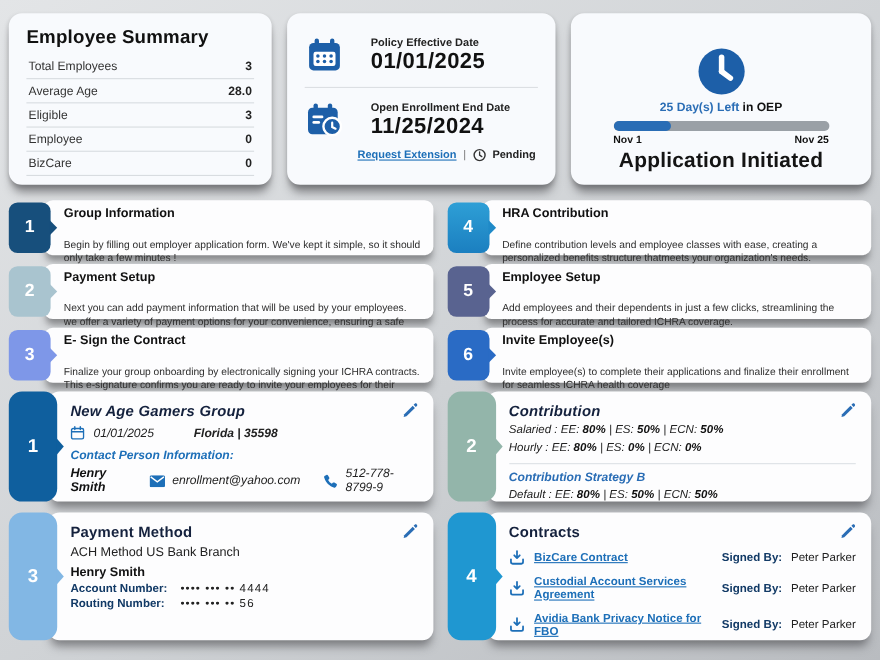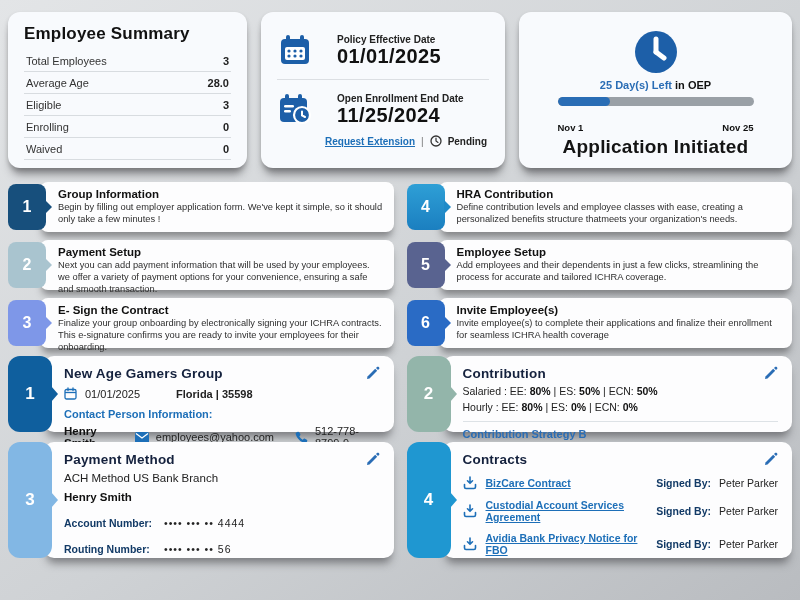--- a/index.html
+++ b/index.html
@@ -36,57 +36,57 @@
   .ext-sep { color:#777; }
   .pending-label { color:#222; font-weight:bold; }
 
   .countdown-card { flex:1; padding:10px 16px; display:flex; flex-direction:column; align-items:center;justify-content:flex-end; }
   .clock-circle { margin-top:4px; }
   .days-left-line { font-size:11px; margin:4px 0 6px 0; }
   .days-left { color:#2a6db5; font-weight:bold; }
   .in-oep { color:#111; font-weight:bold; }
   .progress-track { width:196px; height:9px; background:#9aa0a6; border-radius:5px; overflow:hidden; }
   .progress-fill { height:100%; background:#2a6db5; border-radius:5px; }
-  .progress-labels { width:196px; display:flex; justify-content:space-between; font-size:9.5px; font-weight:bold; color:#111; margin-top:16px; }
+  .progress-labels { width:196px; display:flex; justify-content:space-between; font-size:9.5px; font-weight:bold; color:#111; margin-top:3px; }
   .countdown-status { font-size:19px; font-weight:bold; color:#141414; margin-top:3px; letter-spacing:.2px; }
 
   
   .steps-grid { display:grid; grid-template-columns:1fr 1fr; gap:8px 13px; margin-top:14px; }
   .step { position:relative; height:50px; }
   .step-badge { position:absolute; left:0; top:2px; bottom:2px; width:38px; border-radius:8px;
     display:flex; align-items:center; justify-content:center; z-index:2;
     color:#fff; font-size:16px; font-weight:bold; }
   .step-badge::after { content:""; position:absolute; right:-6px; top:50%; transform:translateY(-50%);
     border-top:7px solid transparent; border-bottom:7px solid transparent; border-left:7px solid; border-left-color:inherit; }
   .badge-c1 { background:#174f7c; border-left-color:#174f7c; }
   .badge-c2 { background:#a9c4cf; border-left-color:#a9c4cf; }
   .badge-c3 { background:#7e97e8; border-left-color:#7e97e8; }
   .badge-c4 { background:linear-gradient(180deg,#2e9fd6,#1b7fc0); border-left-color:#1f8ac8; }
   .badge-c5 { background:#596390; border-left-color:#596390; }
   .badge-c6 { background:#2a6bc5; border-left-color:#2a6bc5; }
   .step-body { position:relative; margin-left:32px; height:50px; background:#fdfdfe; border-radius:8px;
     box-shadow:0 7px 7px -2px rgba(55,55,58,.5); padding:6px 10px 4px 18px; z-index:1; }
   .step-title { font-size:11.5px; font-weight:bold; color:#111; }
-  .step-desc { font-size:9.3px; color:#2e2e2e; line-height:1.3; margin-top:1px; }
+  .step-desc { font-size:9.3px; color:#2e2e2e; line-height:1.3; margin-top:16px; }
 
   
   .detail-grid { display:grid; grid-template-columns:1fr 1fr; gap:10px 13px; margin-top:8px; }
   .detail { position:relative; }
   .detail-badge { position:absolute; left:0; top:0; bottom:0; width:44px; border-radius:12px;
     display:flex; align-items:center; justify-content:center; z-index:2;
     color:#fff; font-size:17px; font-weight:bold; }
   .detail-badge::after { content:""; position:absolute; right:-6px; top:50%; transform:translateY(-50%);
     border-top:8px solid transparent; border-bottom:8px solid transparent; border-left:7px solid; border-left-color:inherit; }
   .dbadge-1 { background:#0f5f9e; border-left-color:#0f5f9e; }
   .dbadge-2 { background:#93b5aa; border-left-color:#93b5aa; }
   .dbadge-3 { background:#82b7e4; border-left-color:#82b7e4; }
   .dbadge-4 { background:#1f97d1; border-left-color:#1f97d1; }
   .detail-body { position:relative; margin-left:36px; background:#fdfdfe; border-radius:10px;
     box-shadow:0 8px 9px -3px rgba(55,55,58,.55); z-index:1; padding:10px 14px 8px 20px; height:100%; }
-  .row-h100 .detail-body { height:76px; }
+  .row-h100 .detail-body { height:100px;font-style:italic; }
   .row-h124 .detail-body { height:116px; }
   .detail-head { display:flex; justify-content:space-between; align-items:flex-start; }
   .detail-title { font-size:13.5px; font-weight:bold; color:#14213d; letter-spacing:.2px; }
   .edit-btn { cursor:pointer; line-height:0; }
 
   .info-row { display:flex; align-items:center; gap:8px; margin-top:6px; font-size:11px; color:#222; }
   .loc { margin-left:28px; font-weight:bold; color:#222; }
   .contact-heading { color:#1d6fb8; font-weight:bold; font-size:11px; margin-top:8px; }
   .contact-row { display:flex; align-items:center; gap:7px; margin-top:5px; font-size:11px; color:#222; }
   .contact-name { font-weight:bold; font-size:11.5px; color:#111; margin-right:8px; }
@@ -94,21 +94,21 @@
 
   .strat-heading { color:#2a6db5; font-weight:bold; font-size:11px; margin-top:6px; }
   .strat-line { font-size:10.5px; color:#222; margin-top:4px; display:flex; gap:4px; flex-wrap:wrap; }
   .strat-group { white-space:nowrap; }
   .strat-group b { font-weight:bold; color:#111; }
   .strat-gap { }
   .strat-divider { border-top:1px solid #dde2e6; margin:8px 0 0 0; }
 
   .pay-method { font-size:11.5px; color:#222; margin-top:5px; }
   .pay-holder { font-size:11.5px; font-weight:bold; color:#111; margin-top:7px; }
-  .pay-row { display:flex; align-items:center; margin-top:14px; font-size:10.5px; }
+  .pay-row { display:flex; align-items:center; margin-top:2px; font-size:10.5px; }
   .pay-label { font-weight:bold; color:#123a66; width:100px; }
   .pay-masked { color:#222; letter-spacing:1px; }
 
   .contract-row { display:flex; align-items:center; margin-top:9px; font-size:10.5px; }
   .contract-link { color:#1d6fb8; font-weight:bold; text-decoration:underline; margin-left:9px; cursor:pointer; flex:1; }
   .signed-label { font-weight:bold; color:#123a66; margin-right:8px; }
   .signer { color:#222; }
 
   .icon { flex:none; line-height:0; }
 </style>
@@ -127,25 +127,25 @@
       </div>
       <div class="summary-row">
         <span>Average Age</span>
         <span class="summary-val">28.0</span>
       </div>
       <div class="summary-row">
         <span>Eligible</span>
         <span class="summary-val">3</span>
       </div>
       <div class="summary-row">
-        <span>Enrolling</span>
+        <span>Employee</span>
         <span class="summary-val">0</span>
       </div>
       <div class="summary-row">
-        <span>Waived</span>
+        <span>BizCare</span>
         <span class="summary-val">0</span>
       </div>
     </div>
 
     <div class="card dates-card">
       <div class="date-block">
         <span class="icon">
           <svg width="36" height="36" viewBox="0 0 36 36">
               <rect x="4" y="7" width="28" height="25" rx="4" fill="#1d5fa8"></rect>
               <rect x="9" y="3" width="4" height="7" rx="2" fill="#1d5fa8"></rect>
@@ -296,21 +296,21 @@
         </div>
         <div class="contact-heading">Contact Person Information:</div>
         <div class="contact-row">
           <span class="contact-name">Henry Smith</span>
           <span class="icon">
             <svg width="14" height="11" viewBox="0 0 14 11">
                 <rect x="0" y="0" width="14" height="11" rx="1.5" fill="#1d6fb8"></rect>
                 <path d="M1 1.5 L7 6 L13 1.5" stroke="#fff" stroke-width="1.2" fill="none"></path>
               </svg>
           </span>
-          <span>employees@yahoo.com</span>
+          <span>enrollment@yahoo.com</span>
           <span class="icon contact-phone">
             <svg width="13" height="13" viewBox="0 0 13 13">
                 <path d="M2.8 .8 C3.3 .5 3.9 .7 4.2 1.2 L5.3 3 C5.6 3.5 5.5 4.1 5.1 4.5 L4.3 5.3 C4.9 6.6 6.4 8.1 7.7 8.7 L8.5 7.9 C8.9 7.5 9.5 7.4 10 7.7 L11.8 8.8 C12.3 9.1 12.5 9.7 12.2 10.2 L11.5 11.6 C11.2 12.2 10.5 12.5 9.9 12.3 C5.4 11 2 7.6 .7 3.1 C.5 2.5 .8 1.8 1.4 1.5 Z" fill="#1d6fb8"></path>
               </svg>
           </span>
           <span>512-778-8799-9</span>
         </div>
       </div>
     </div>
 

